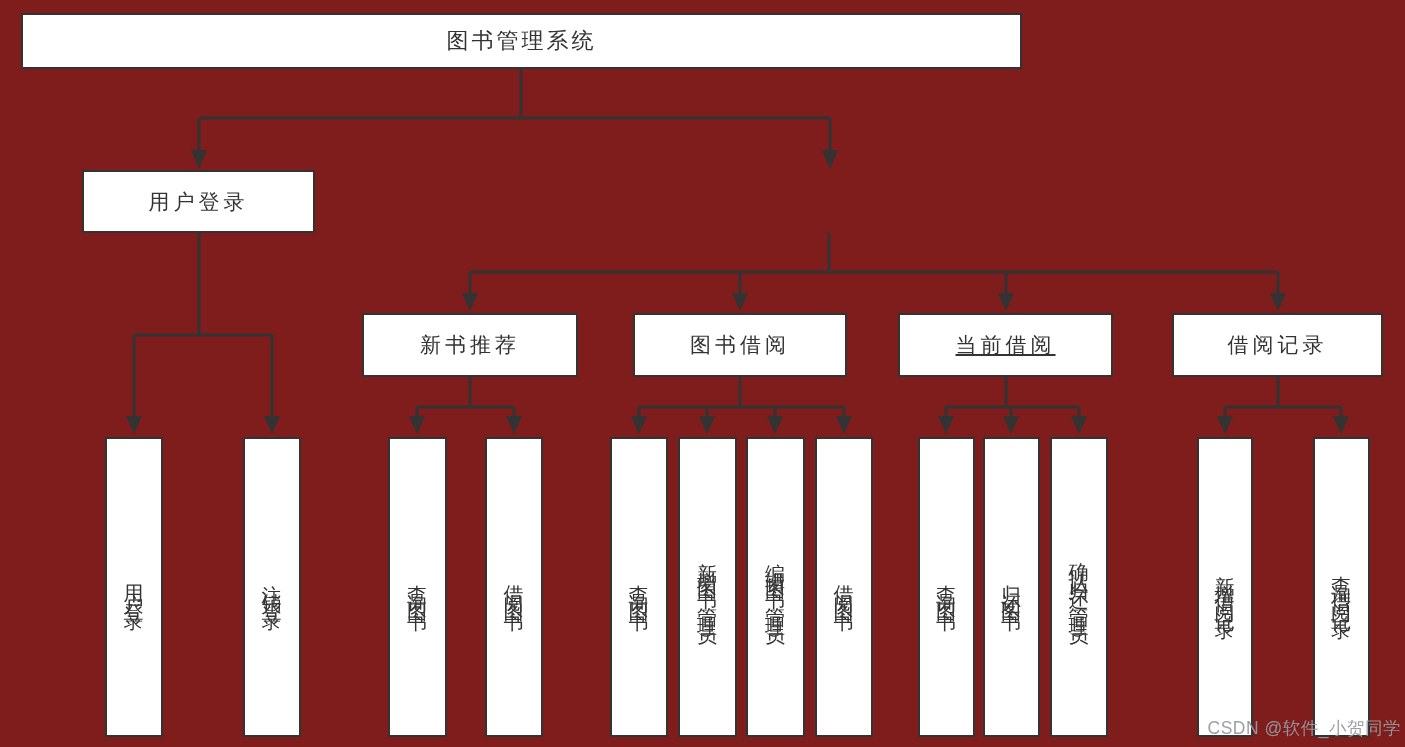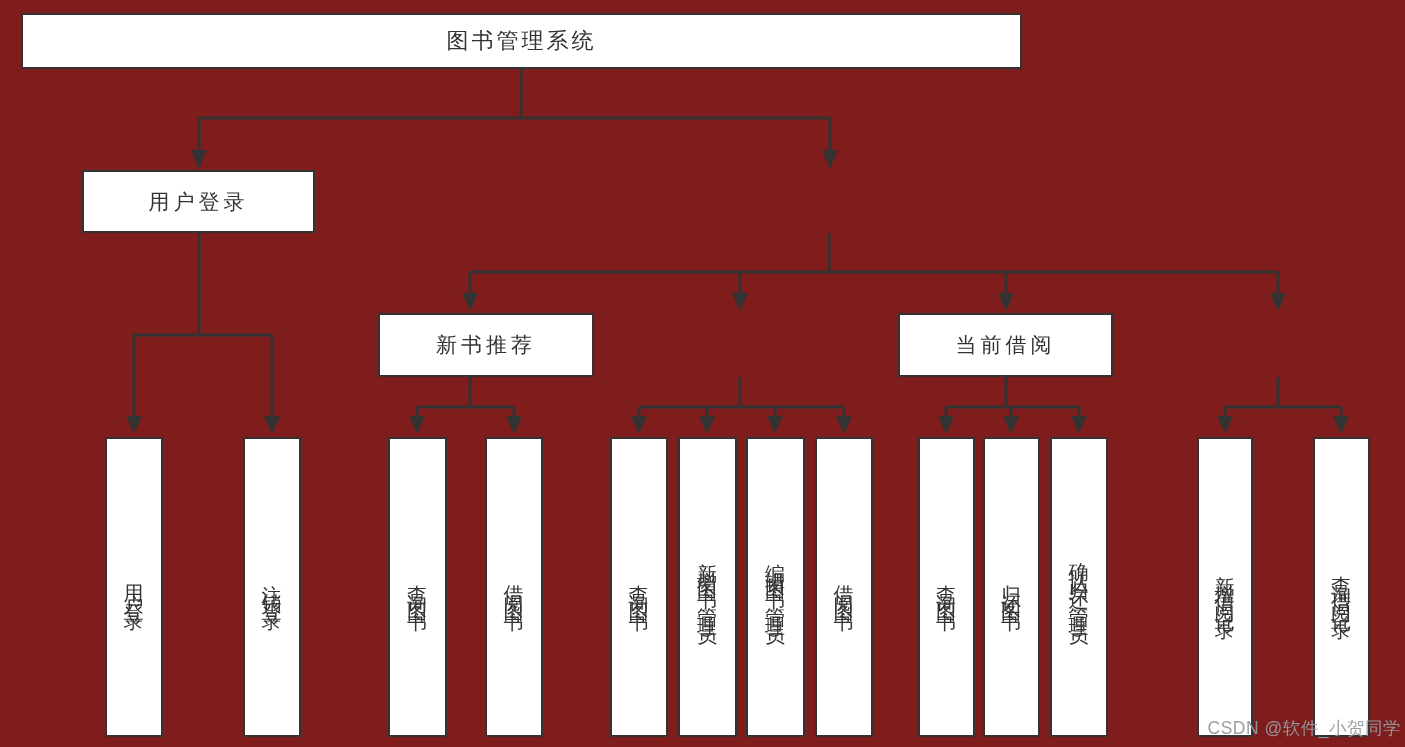--- a/index.html
+++ b/index.html
@@ -92,22 +92,24 @@
       <polygon points="1071,416 1087,416 1079,434"></polygon>
       <polygon points="1217,416 1233,416 1225,434"></polygon>
       <polygon points="1333,416 1349,416 1341,434"></polygon>
     </g>
   </svg>
 
   <div class="node hnode root-node" style="left:21px; top:13px; width:1001px; height:56px;">图书管理系统</div>
 
   <div class="node hnode" style="left:82px; top:170px; width:233px; height:63px;">用户登录</div>
 
-  <div class="node hnode" style="left:362px; top:313px; width:216px; height:64px;margin-left:16px;">新书推荐</div>
-  <div class="node hnode" style="left:898px; top:313px; width:215px; height:64px;">当前借阅</div>
+  <div class="node hnode" style="left:362px; top:313px; width:216px; height:64px;">新书推荐</div>
+  <div class="node hnode" style="left:633px; top:313px; width:214px; height:64px;">图书借阅</div>
+  <div class="node hnode" style="left:898px; top:313px; width:215px; height:64px;text-decoration:underline;">当前借阅</div>
+  <div class="node hnode" style="left:1172px; top:313px; width:211px; height:64px;">借阅记录</div>
 
   <div class="node vnode" style="left:105px; top:437px; width:58px; height:300px;">用户登录</div>
   <div class="node vnode" style="left:243px; top:437px; width:58px; height:300px;">注销登录</div>
 
   <div class="node vnode" style="left:388px; top:437px; width:59px; height:300px;">查询图书</div>
   <div class="node vnode" style="left:485px; top:437px; width:58px; height:300px;">借阅图书</div>
 
   <div class="node vnode" style="left:610px; top:437px; width:58px; height:300px;">查询图书</div>
   <div class="node vnode" style="left:678px; top:437px; width:59px; height:300px;">新增图书（管理员）</div>
   <div class="node vnode" style="left:746px; top:437px; width:59px; height:300px;">编辑图书（管理员）</div>

